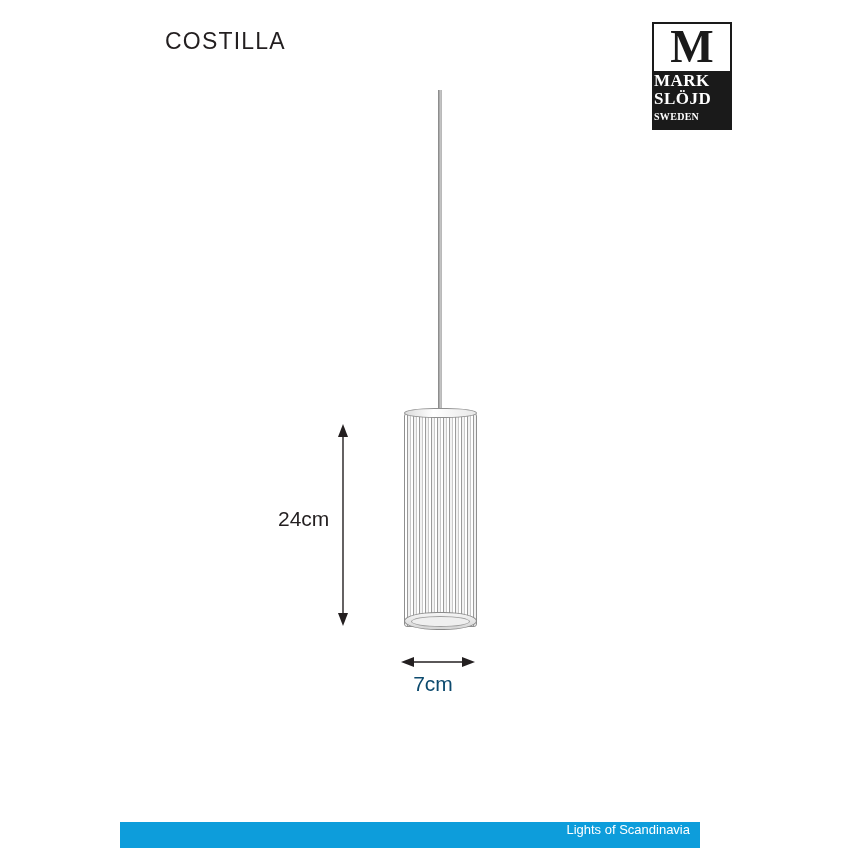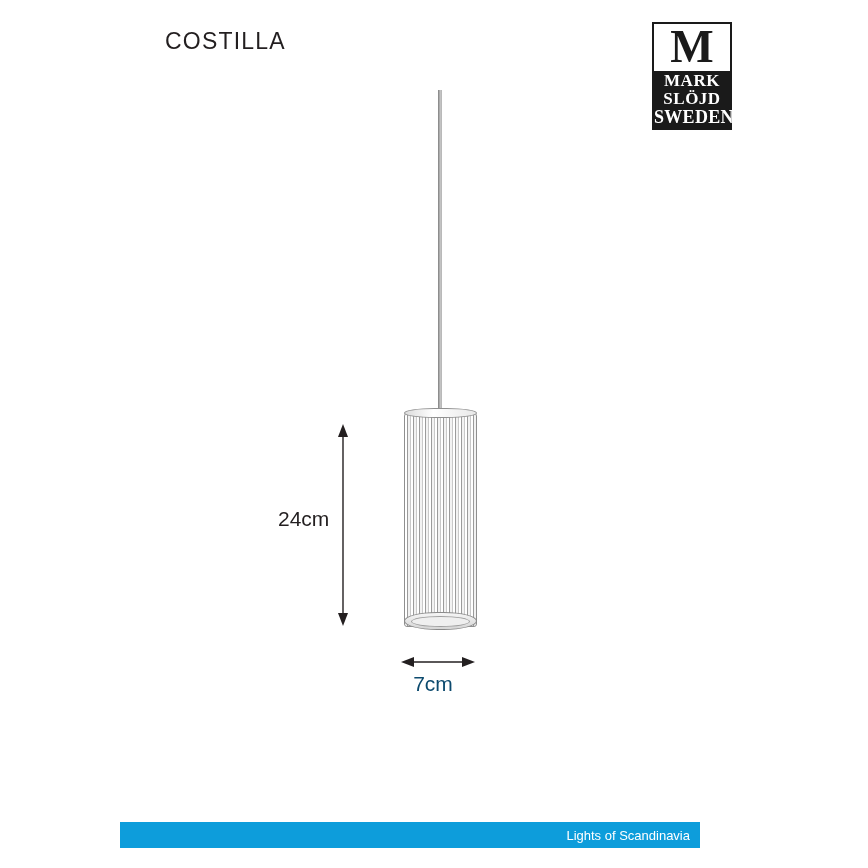--- a/index.html
+++ b/index.html
@@ -60,29 +60,28 @@
     flex: 1;
     background: #1a1a1a;
     color: #ffffff;
     padding: 1px 0 2px 0;
     display: flex;
     flex-direction: column;
     justify-content: flex-start;
   }
   #brand-logo .logo-words span {
     display: block;
-    text-align: center;
     font-family: "Liberation Serif", serif;
     font-weight: bold;
     line-height: 18px;
     font-size: 17px;
     letter-spacing: 0.5px;
   }
   #brand-logo .logo-words span.small {
-    font-size: 18px;
+    font-size: 10px;
     letter-spacing: 0.3px;
   }
 
   
   #lamp-drawing {
     position: absolute;
     left: 395px;
     top: 90px;
     width: 90px;
     height: 560px;
@@ -189,21 +188,20 @@
   #footer-bar {
     position: absolute;
     left: 120px;
     top: 822px;
     width: 580px;
     height: 26px;
     background: #0d9ddb;
     color: #ffffff;
     font-size: 13px;
     display: flex;
-    align-items: center;
     justify-content: flex-end;
     padding-right: 10px;
     box-sizing: border-box;
   }
 </style>
 </head>
 <body>
 
 <div id="page">
 

